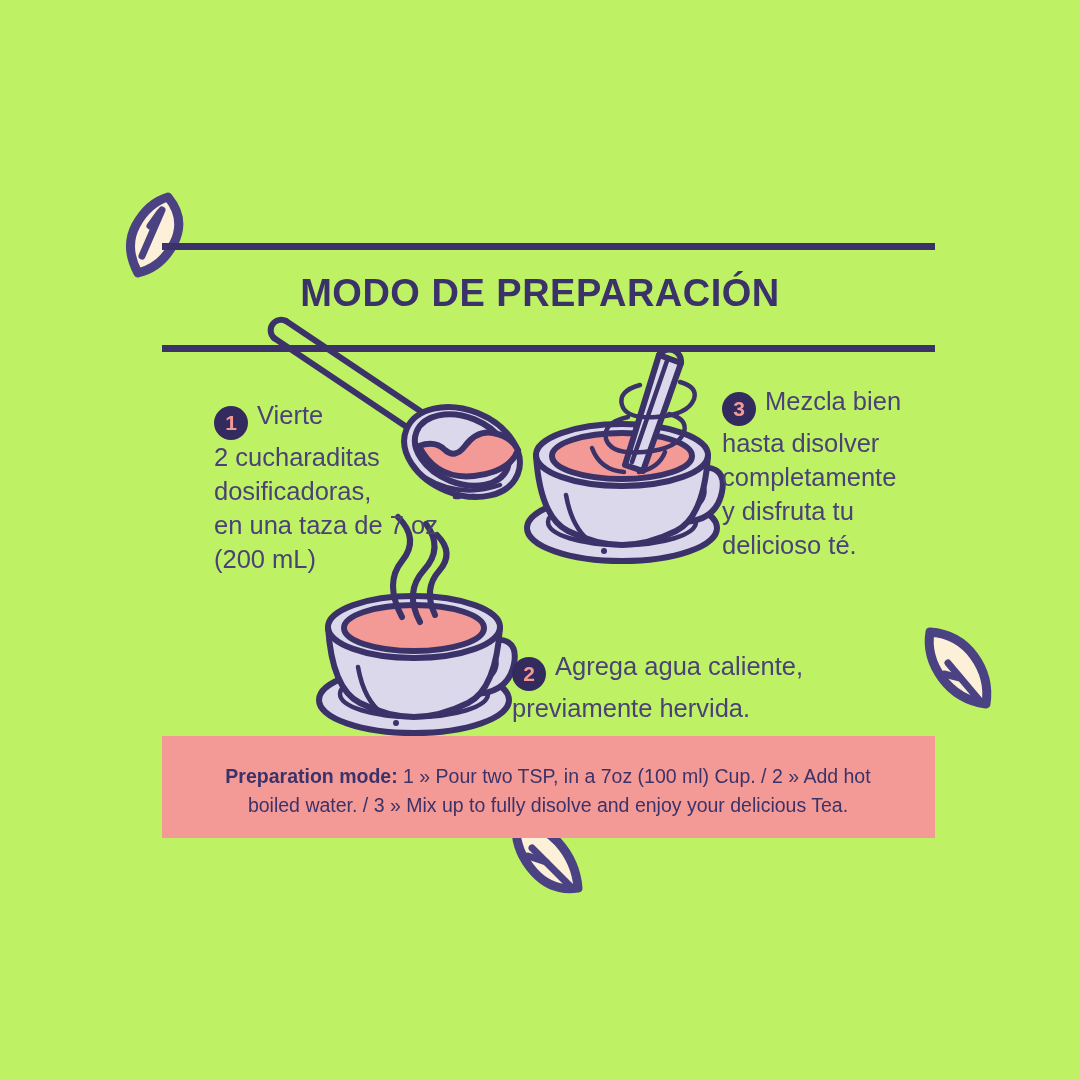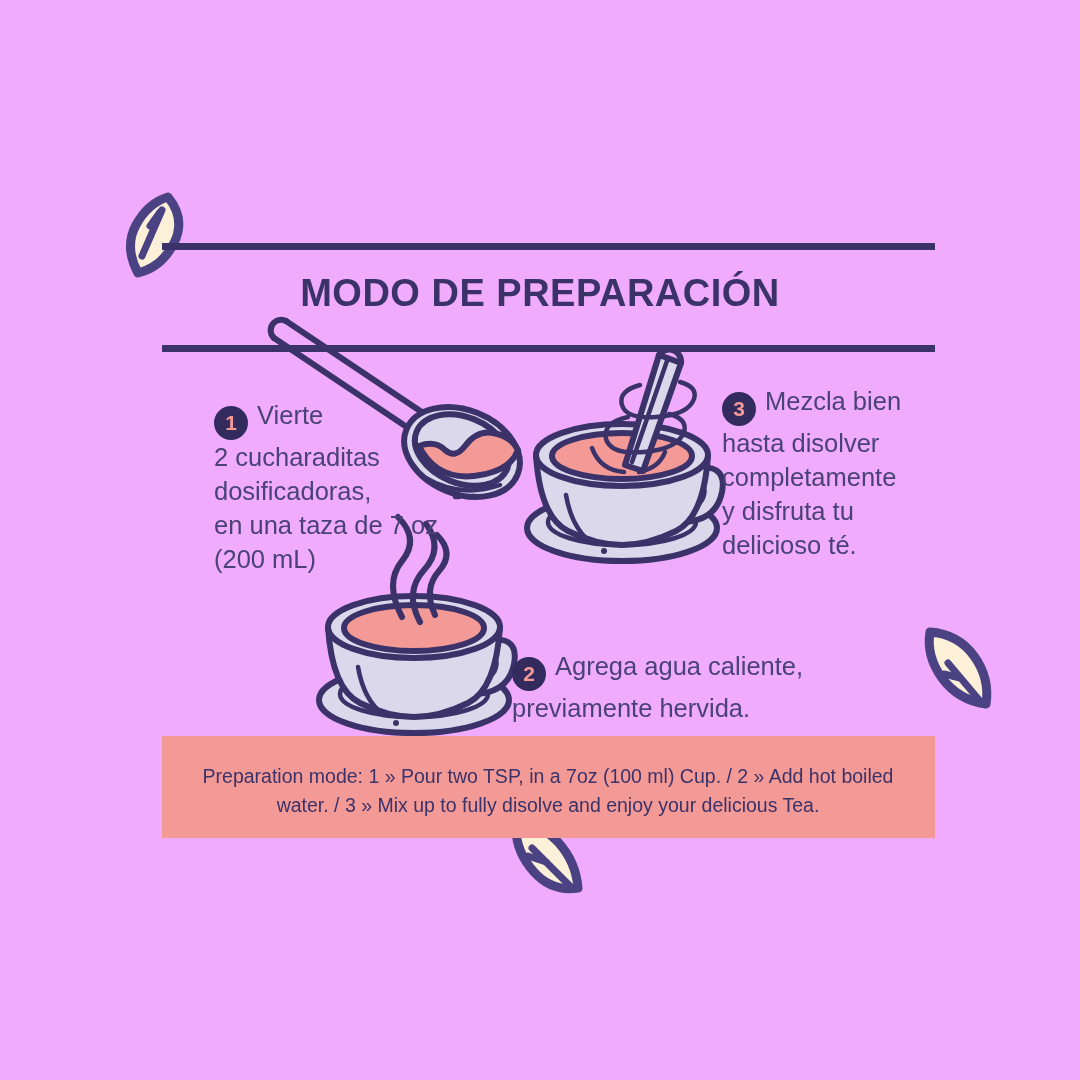--- a/index.html
+++ b/index.html
@@ -4,21 +4,21 @@
 <style>
   html, body {
     margin: 0;
     padding: 0;
     background: #d5d0e8;
   }
   #page {
     position: relative;
     width: 1080px;
     height: 1080px;
-    background: #f0abfc;
+    background: #bef264;
     overflow: hidden;
     font-family: "Liberation Sans", sans-serif;
   }
 
   
   .rule {
     position: absolute;
     left: 162px;
     width: 773px;
     height: 7px;
@@ -81,21 +81,21 @@
     position: absolute;
     left: 36px;
     top: 26px;
     width: 700px;
     text-align: center;
     color: #3a3268;
     font-size: 19.5px;
     line-height: 29px;
     font-family: "Liberation Sans", sans-serif;
   }
-  #banner-text b { font-weight: normal; }
+  #banner-text b { font-weight: bold; }
 
   
   #art {
     position: absolute;
     left: 0; top: 0;
     width: 1080px; height: 1080px;
     pointer-events: none;
   }
   .ink { fill: none; stroke: #3a3268; stroke-width: 6; stroke-linecap: round; stroke-linejoin: round; }
   .ink-thin { fill: none; stroke: #3a3268; stroke-width: 4.5; stroke-linecap: round; stroke-linejoin: round; }

